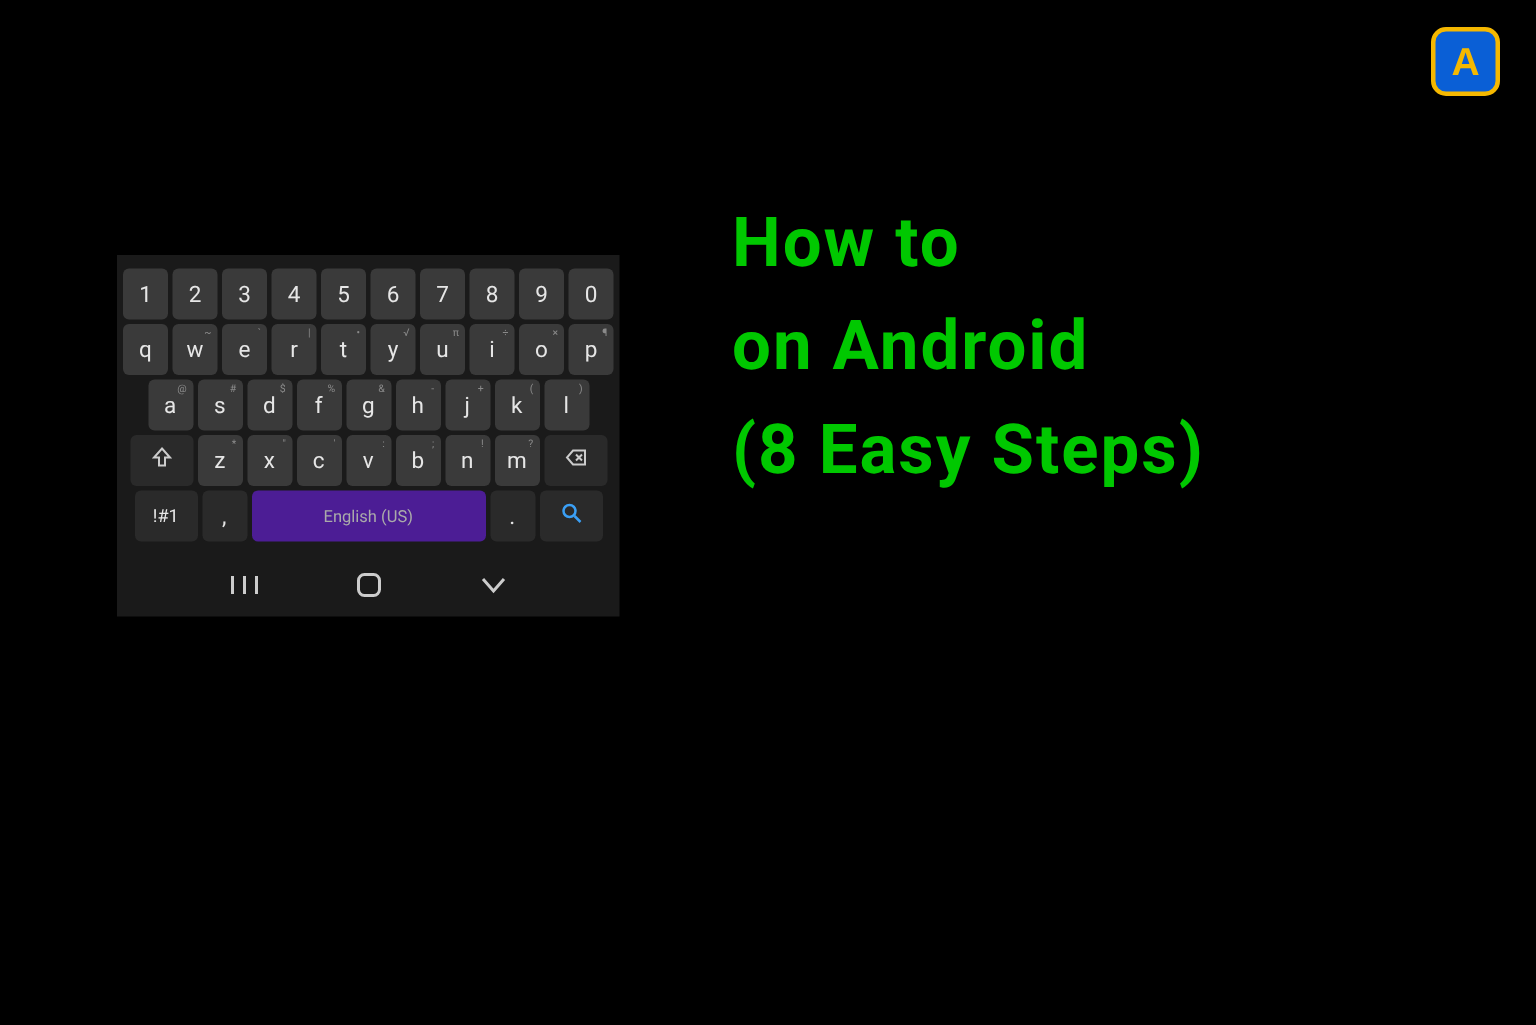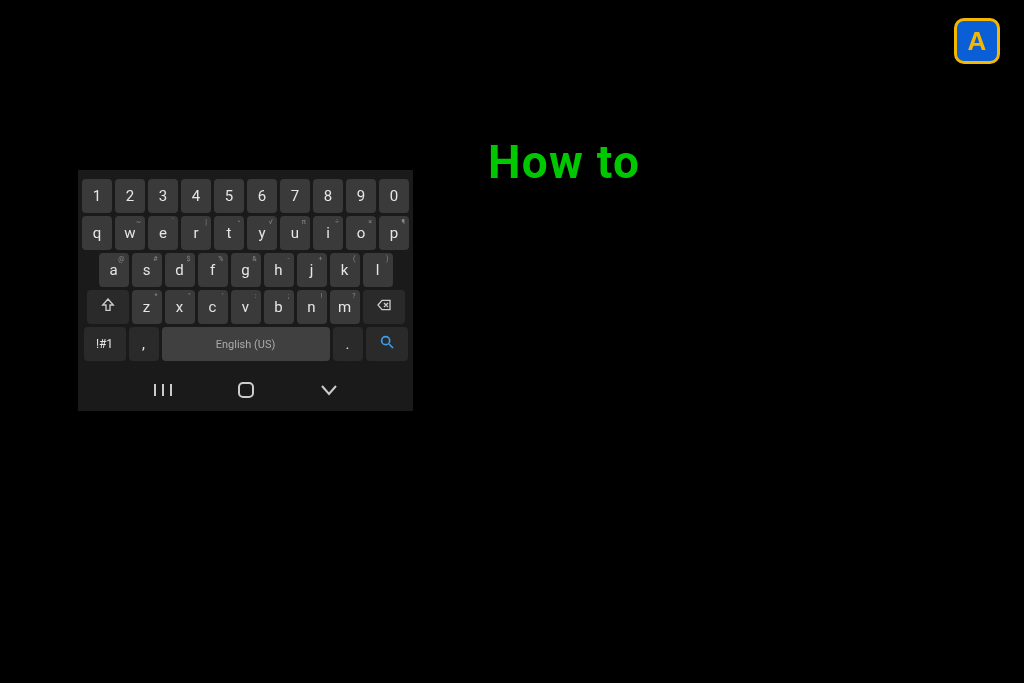--- a/index.html
+++ b/index.html
@@ -54,21 +54,21 @@
     .key .sec {
       position: absolute;
       top: 2px;
       right: 4px;
       font-size: 7px;
       color: #8a8a8a;
     }
     .key.shift, .key.backspace { width: 42px; background: #2a2a2a; }
     .key.sym { width: 42px; background: #2a2a2a; font-size: 12px; }
     .key.comma, .key.period { width: 30px; background: #2a2a2a; }
-    .key.space { width: 168px; background: #404040; font-size: 11px; color: #aaa; }
+    .key.space { width: 156px; background: #4c1d95; font-size: 11px; color: #aaa; }
     .key.search { width: 42px; background: #2a2a2a; }
     .nav-row { display: flex; justify-content: space-around; margin-top: 18px; padding: 0 40px; }
     .nav-icon { color: #ccc; width: 22px; height: 22px; display: flex; align-items: center; justify-content: center; }
     .title {
       position: absolute;
       left: 488px;
       top: 128px;
       color: #00c800;
       font-weight: 700;
       font-size: 46px;
@@ -250,13 +250,15 @@
     <div class="nav-icon">
       <svg width="18" height="12" viewBox="0 0 18 12">
           <polyline points="2,2 9,10 16,2" fill="none" stroke="#ccc" stroke-width="2"></polyline>
         </svg>
     </div>
   </div>
 </div>
 
 <div class="title">
   <div>How to</div>
+  <div>on Android</div>
+  <div>(8 Easy Steps)</div>
 </div>
 
 </body></html>

